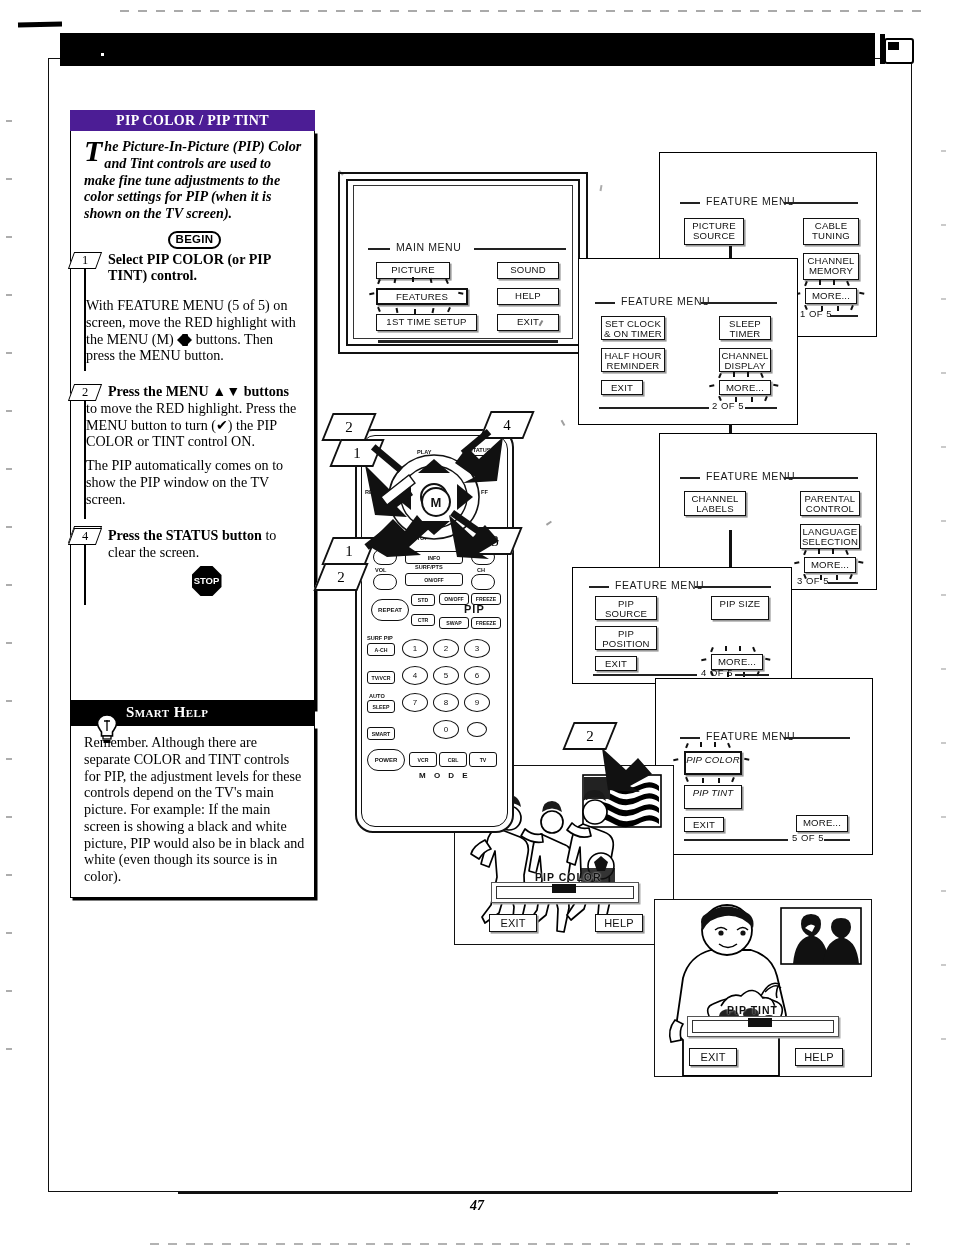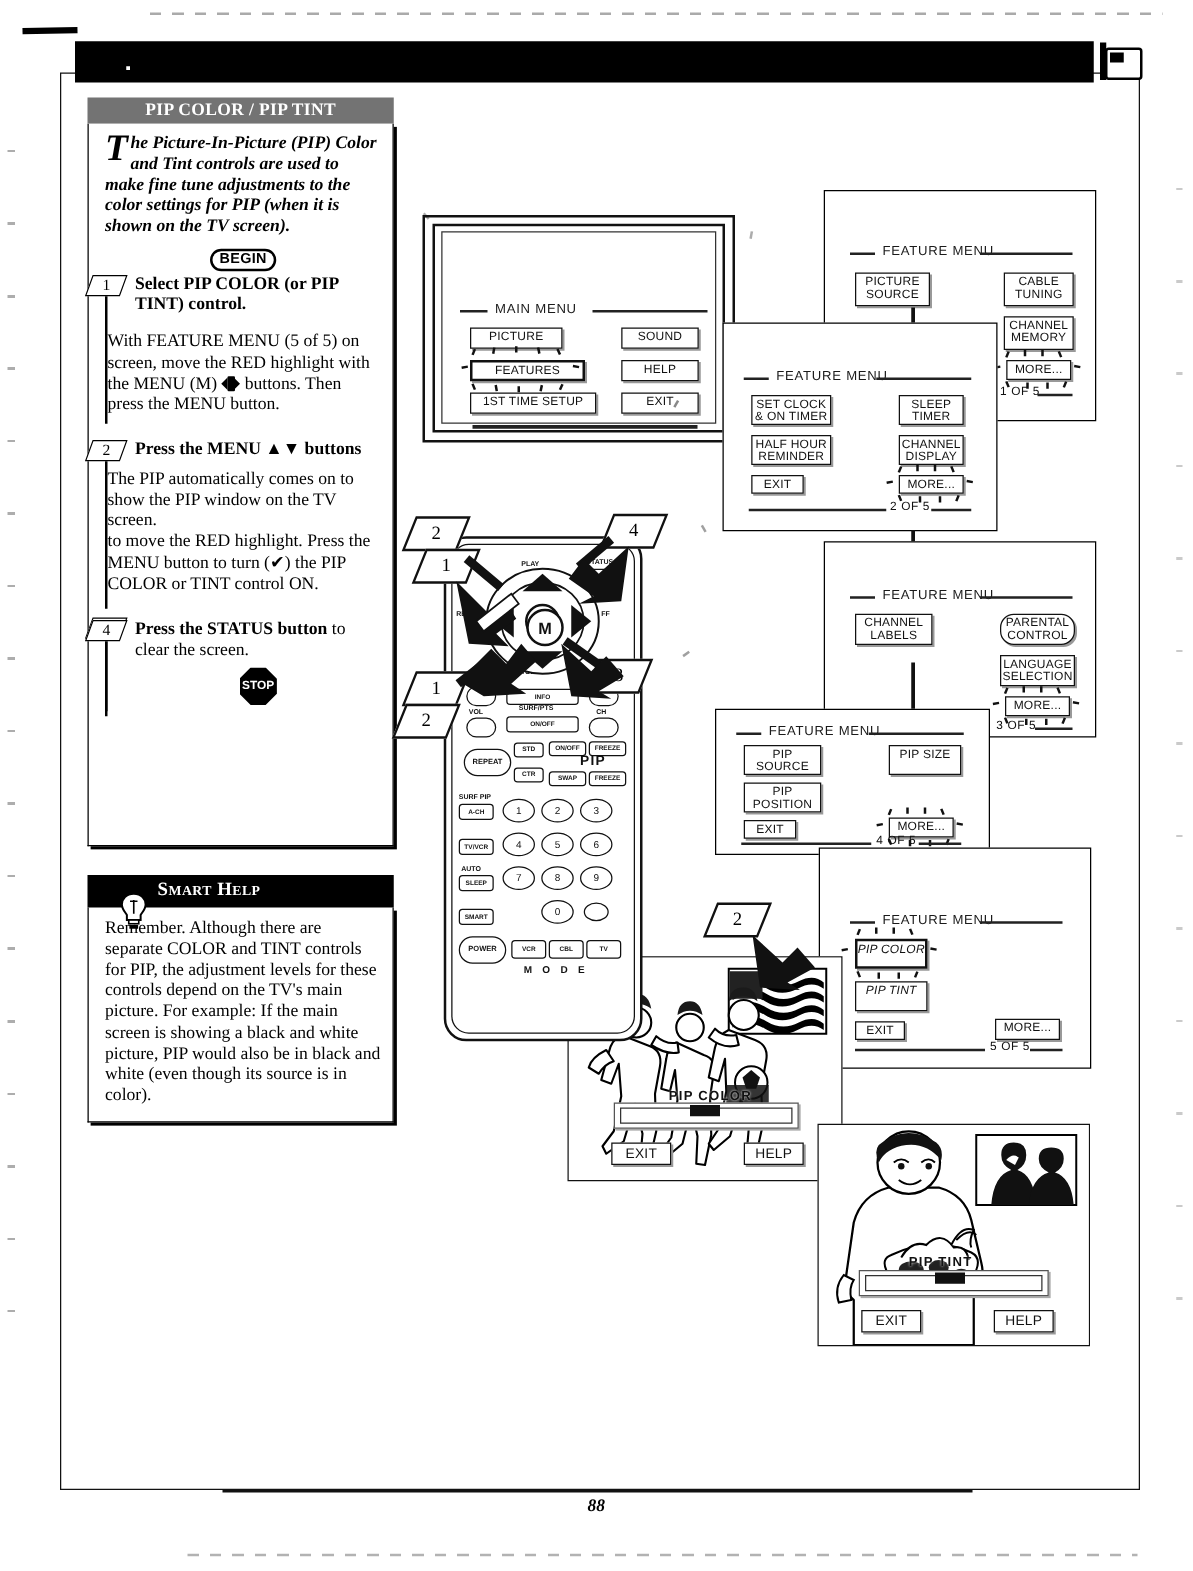--- a/index.html
+++ b/index.html
@@ -29,21 +29,21 @@
       font-size:21.5px;letter-spacing:.4px;display:flex;align-items:center;
       justify-content:center;white-space:nowrap;font-variant:small-caps;}
   #banner-dot{position:absolute;left:101px;top:53px;width:3px;height:3px;background:#fff;}
   #pip-icon{position:absolute;left:884px;top:38px;width:26px;height:22px;
       border:2.5px solid #000;border-radius:3px;background:#fff;}
   #pip-icon:after{content:"";position:absolute;left:2px;top:2px;width:11px;height:8px;background:#000;}
   #pip-icon-bar{position:absolute;left:880px;top:34px;width:5px;height:30px;background:#000;}
 
   
   #lc{position:absolute;left:70px;top:78px;width:245px;}
-  #lc-head{position:relative;height:21px;background:#737373;width:245px;}
+  #lc-head{position:relative;height:21px;background:#4c1d95;width:245px;margin-top:32px;}
   #lc-head span{position:absolute;left:0;top:0;width:245px;height:21px;color:#fff;
       font-family:"Liberation Serif",serif;font-weight:bold;font-size:14px;
       display:flex;align-items:center;justify-content:center;letter-spacing:.3px;}
   #lc-body{position:relative;border:1.5px solid #000;border-top:none;background:#fff;
       padding:7px 9px 10px 13px;min-height:560px;box-shadow:2.5px 2.5px 0 #000;}
   #lc-body p{margin:0 0 8px 0;font-size:14.1px;line-height:1.19;}
   .ital{font-style:italic;font-weight:bold;font-size:14.4px;line-height:1.2;}
   .dropcap{float:left;font-size:30px;font-style:italic;font-weight:bold;
       line-height:.82;padding:1px 2px 0 0;}
   .begin{display:inline-block;border:2px solid #000;border-radius:9px;padding:0px 6px;
@@ -177,22 +177,22 @@
           <span class="mglyph"><em></em></span>
           <span>buttons. Then press the MENU button.</span></p>
       </div>
 
       <div class="stepblk" style="margin-top:19px;">
         <div class="vrule" style="top:8px;height:128px;"></div>
         <div class="num">
             <i>2</i>
           </div>
         <p style="margin:0;"><span class="b">Press the MENU ▲▼ buttons</span></p>
+        <p style="margin:0 0 0 -22px;">to move the RED highlight. Press the MENU button to turn (✔) the PIP COLOR or TINT control ON.</p>
         <p style="margin:7px 0 0 -22px;">The PIP automatically comes on to show the PIP window on the TV screen.</p>
-        <p style="margin:0 0 0 -22px;">to move the RED highlight. Press the MENU button to turn (✔) the PIP COLOR or TINT control ON.</p>
       </div>
 
       <div class="stepblk" style="margin-top:18px;">
         <div class="vrule" style="top:8px;height:72px;"></div>
         <div class="num">
             <i>3</i>
           </div>
       </div>
 
       <div class="stepblk" style="margin-top:20px;">
@@ -316,21 +316,21 @@
     <div class="pn-rule" style="left:166px;top:148px;width:32px;"></div>
   </div>
   <div class="arrow" style="left:729px;top:424px;height:42px;"></div>
 
   <div class="panel" style="left:659px;top:433px;width:216px;height:155px;">
     <div class="pn-rule" style="left:20px;top:43px;width:20px;"></div>
     <div class="pn-title" style="left:46px;top:36px;">FEATURE MENU</div>
     <div class="pn-rule" style="left:124px;top:43px;width:74px;"></div>
 
     <div class="osd" style="left:24px;top:57px;width:62px;height:25px;">CHANNEL LABELS</div>
-    <div class="osd" style="left:140px;top:57px;width:60px;height:25px;border-radius:11px;">PARENTAL CONTROL</div>
+    <div class="osd" style="left:140px;top:57px;width:60px;height:25px;">PARENTAL CONTROL</div>
     <div class="osd" style="left:140px;top:90px;width:60px;height:25px;overflow:hidden;">LANGUAGE SELECTION</div>
     <div class="osd" style="left:144px;top:123px;width:52px;height:16px;">MORE...</div>
     <div class="glow" style="left:138px;top:116px;width:64px;height:30px;">
       <i style="left:6px;top:0;transform:rotate(22deg)"></i>
         <i style="left:20px;top:-1px"></i>
       <i style="left:34px;top:-1px"></i>
         <i style="left:48px;top:0;transform:rotate(-22deg)"></i>
       <i style="left:6px;top:24px;transform:rotate(-22deg)"></i>
         <i style="left:22px;top:25px"></i>
       <i style="left:38px;top:25px"></i>
@@ -604,14 +604,14 @@
     <path d="M6 10 L30 32 L42 20 L56 36 L34 48 L44 54 L12 52 Z" fill="#111"></path>
   </svg>
 
   <div class="spk" style="left:540px;top:320px;transform:rotate(30deg);opacity:.5;"></div>
   <div class="spk" style="left:562px;top:420px;transform:rotate(-30deg);opacity:.4;"></div>
   <div class="spk" style="left:548px;top:520px;transform:rotate(55deg);opacity:.4;"></div>
   <div class="spk" style="left:600px;top:185px;transform:rotate(10deg);opacity:.35;"></div>
   <div class="spk" style="left:340px;top:170px;transform:rotate(-40deg);opacity:.35;"></div>
 
   <div id="footline"></div>
-  <div id="pagenum">88</div>
+  <div id="pagenum">47</div>
 </div>
 
 </body></html>

